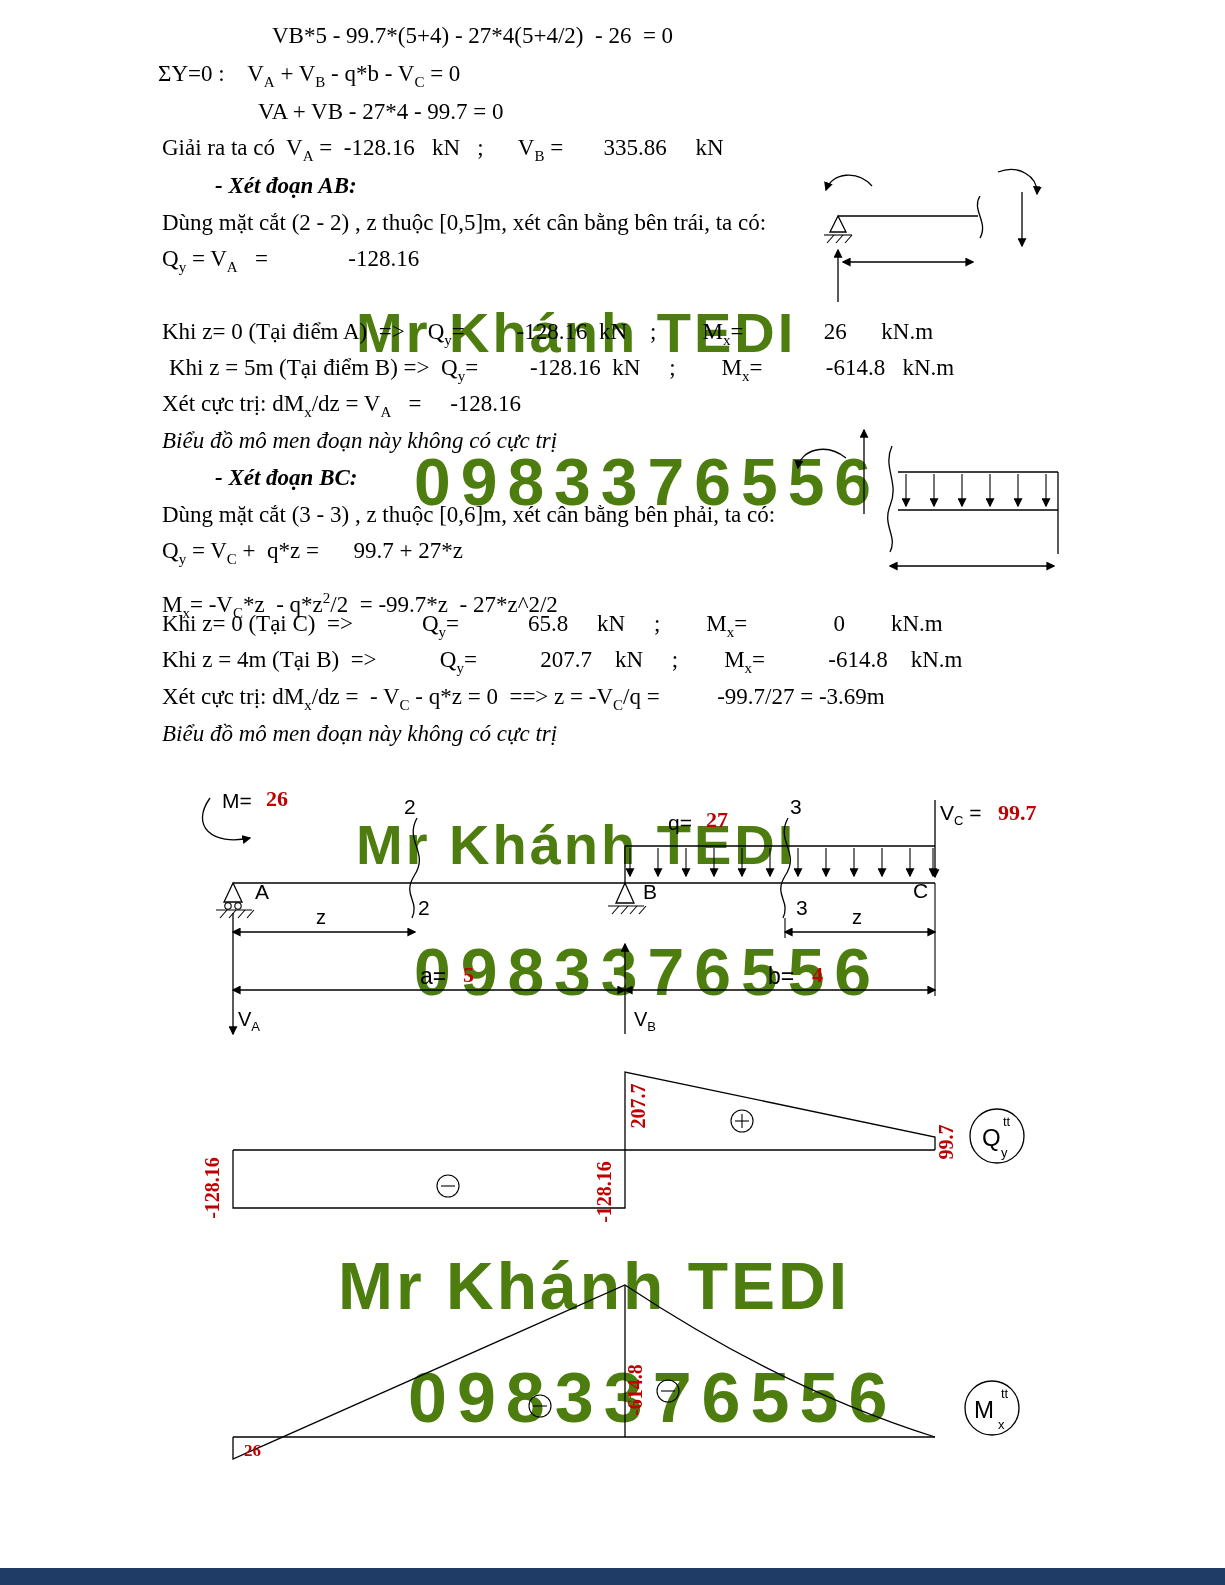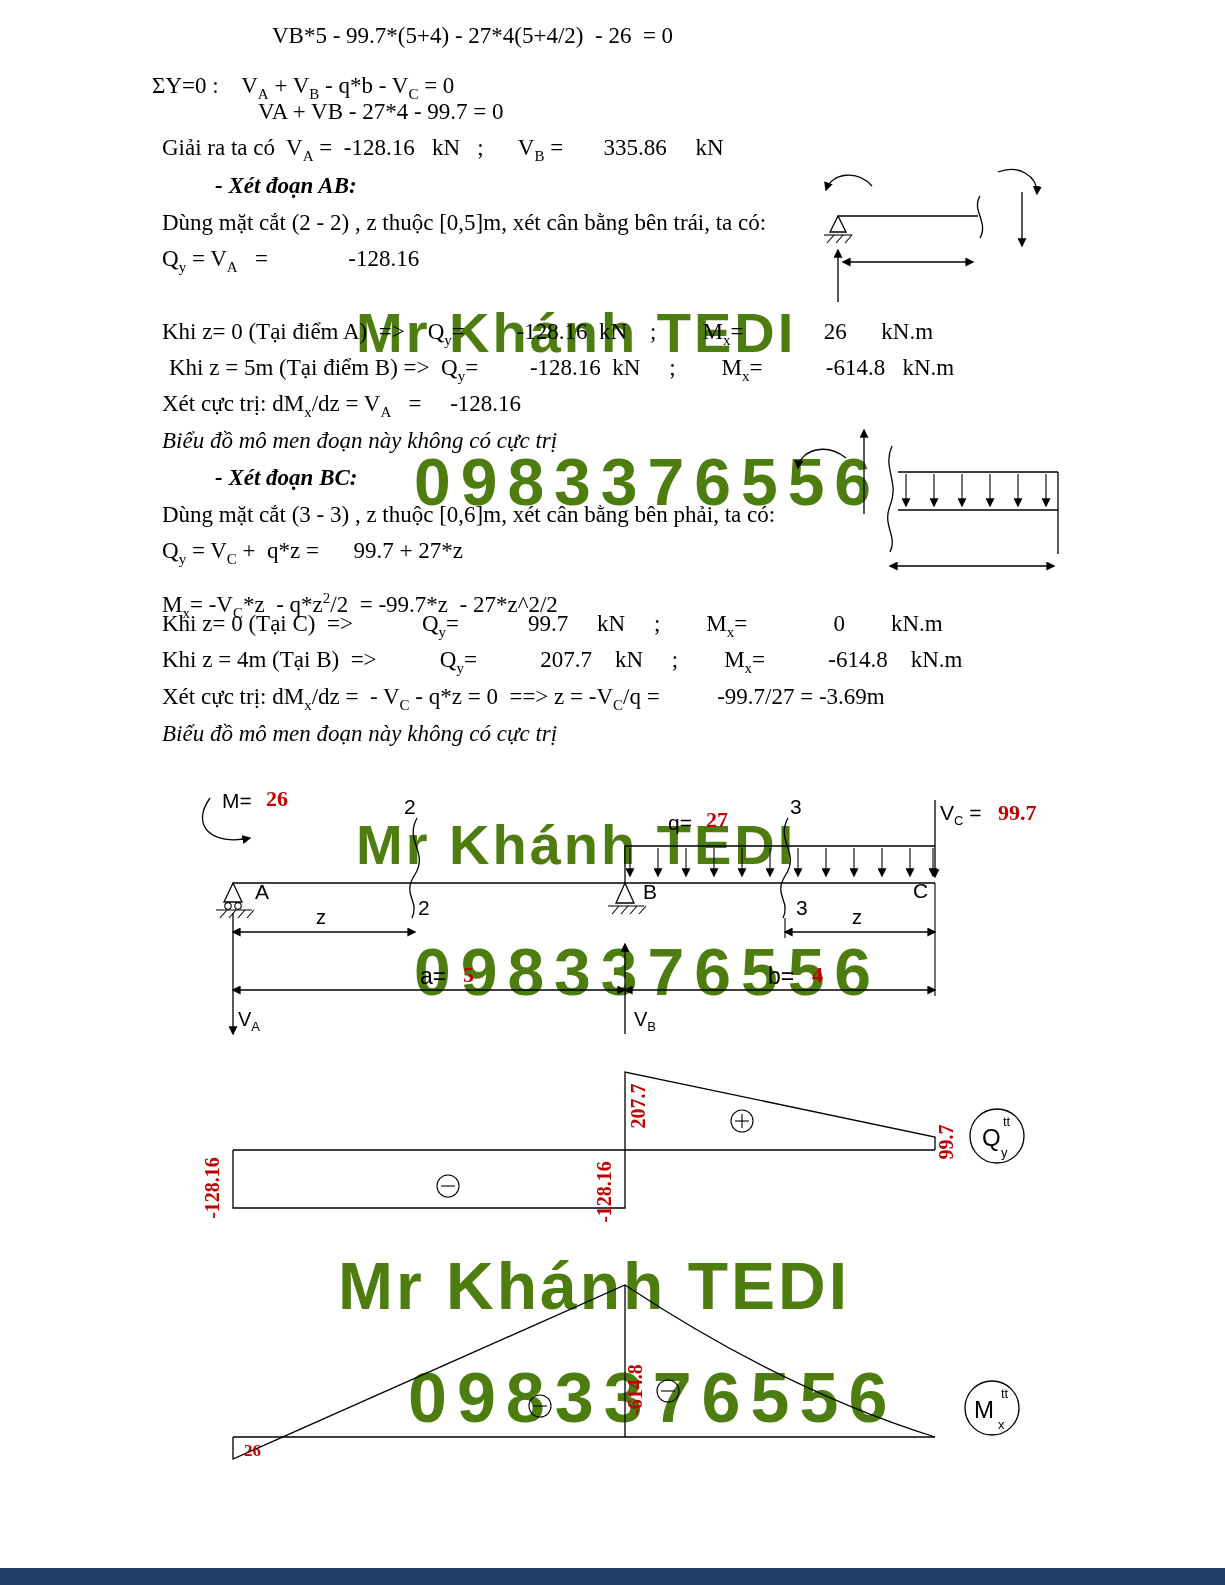--- a/index.html
+++ b/index.html
@@ -40,35 +40,35 @@
       <div class="wm" style="left: 356px; top: 300px; font-size: 56px; letter-spacing: 3px;">Mr Khánh TEDI</div>
       <div class="wm" style="left: 414px; top: 444px; font-size: 66px; letter-spacing: 10px;">0983376556</div>
       <div class="wm" style="left: 356px; top: 812px; font-size: 56px; letter-spacing: 3px;">Mr Khánh TEDI</div>
       <div class="wm" style="left: 414px; top: 934px; font-size: 66px; letter-spacing: 10px;">0983376556</div>
       <div class="wm" style="left: 338px; top: 1248px; font-size: 66px; letter-spacing: 3px;">Mr Khánh TEDI</div>
       <div class="wm" style="left: 408px; top: 1358px; font-size: 70px; letter-spacing: 10px;">0983376556</div>
     </div>
 
   <div class="doc-text">
       <div class="doc-line" style="left: 272px; top: 22px;"><span>VB*5 - 99.7*(5+4) - 27*4(5+4/2)  - 26  = 0</span></div>
-      <div class="doc-line" style="left: 152px; top: 60px; margin-top: 12px;"><span>ΣY=0 :    </span><span>V</span><span class="sub">A</span><span> + V</span><span class="sub">B</span><span> - q*b - V</span><span class="sub">C</span><span> = 0</span></div>
+      <div class="doc-line" style="left: 158px; top: 60px;"><span>ΣY=0 :    </span><span>V</span><span class="sub">A</span><span> + V</span><span class="sub">B</span><span> - q*b - V</span><span class="sub">C</span><span> = 0</span></div>
       <div class="doc-line" style="left: 258px; top: 98px;"><span>VA + VB - 27*4 - 99.7 = 0</span></div>
       <div class="doc-line" style="left: 162px; top: 134px;"><span>Giải ra ta có  V</span><span class="sub">A</span><span> =  -128.16   kN   ;      V</span><span class="sub">B</span><span> =       335.86     kN</span></div>
       <div class="doc-line bi" style="left: 172px; top: 172px;"><span>- Xét đoạn AB:</span></div>
       <div class="doc-line" style="left: 162px; top: 209px;"><span>Dùng mặt cắt (2 - 2) , z thuộc [0,5]m, xét cân bằng bên trái, ta có:</span></div>
       <div class="doc-line" style="left: 162px; top: 245px;"><span>Q</span><span class="sub">y</span><span> = V</span><span class="sub">A</span><span>   =              -128.16</span></div>
       <div class="doc-line" style="left: 162px; top: 318px;"><span>Khi z= 0 (Tại điểm A)  =&gt;    Q</span><span class="sub">y</span><span>=         -128.16  kN    ;        M</span><span class="sub">x</span><span>=              26      kN.m</span></div>
       <div class="doc-line" style="left: 169px; top: 354px;"><span>Khi z = 5m (Tại điểm B) =&gt;  Q</span><span class="sub">y</span><span>=         -128.16  kN     ;        M</span><span class="sub">x</span><span>=           -614.8   kN.m</span></div>
       <div class="doc-line" style="left: 162px; top: 390px;"><span>Xét cực trị: dM</span><span class="sub">x</span><span>/dz = V</span><span class="sub">A</span><span>   =     -128.16</span></div>
       <div class="doc-line i" style="left: 162px; top: 427px;"><span>Biểu đồ mô men đoạn này không có cực trị</span></div>
       <div class="doc-line bi" style="left: 172px; top: 464px;"><span>- Xét đoạn BC:</span></div>
       <div class="doc-line" style="left: 162px; top: 501px;"><span>Dùng mặt cắt (3 - 3) , z thuộc [0,6]m, xét cân bằng bên phải, ta có:</span></div>
       <div class="doc-line" style="left: 162px; top: 537px;"><span>Q</span><span class="sub">y</span><span> = V</span><span class="sub">C</span><span> +  q*z =      99.7 + 27*z</span></div>
       <div class="doc-line" style="left: 162px; top: 573px; margin-top: 16px;"><span>M</span><span class="sub">x</span><span>= -V</span><span class="sub">C</span><span>*z  - q*z</span><span class="sup">2</span><span>/2  = -99.7*z  - 27*z^2/2</span></div>
-      <div class="doc-line" style="left: 162px; top: 610px;"><span>Khi z= 0 (Tại C)  =&gt;            Q</span><span class="sub">y</span><span>=            99.7     kN     ;        M</span><span class="sub">x</span><span>=               0        kN.m</span></div>
+      <div class="doc-line" style="left: 162px; top: 610px;"><span>Khi z= 0 (Tại C)  =&gt;            Q</span><span class="sub">y</span><span>=            65.8     kN     ;        M</span><span class="sub">x</span><span>=               0        kN.m</span></div>
       <div class="doc-line" style="left: 162px; top: 646px;"><span>Khi z = 4m (Tại B)  =&gt;           Q</span><span class="sub">y</span><span>=           207.7    kN     ;        M</span><span class="sub">x</span><span>=           -614.8    kN.m</span></div>
       <div class="doc-line" style="left: 162px; top: 683px;"><span>Xét cực trị: dM</span><span class="sub">x</span><span>/dz =  - V</span><span class="sub">C</span><span> - q*z = 0  ==&gt; z = -V</span><span class="sub">C</span><span>/q =          -99.7/27 = -3.69m</span></div>
       <div class="doc-line i" style="left: 162px; top: 720px;"><span>Biểu đồ mô men đoạn này không có cực trị</span></div>
     </div>
 
   <svg class="layer" width="1225" height="1585" viewBox="0 0 1225 1585">
     <defs>
       <marker id="ar" viewBox="0 0 10 10" refX="8.5" refY="5" markerWidth="9" markerHeight="9" orient="auto-start-reverse" markerUnits="userSpaceOnUse">
         <path d="M0,0 L10,5 L0,10 z" fill="#000"></path>
       </marker>

